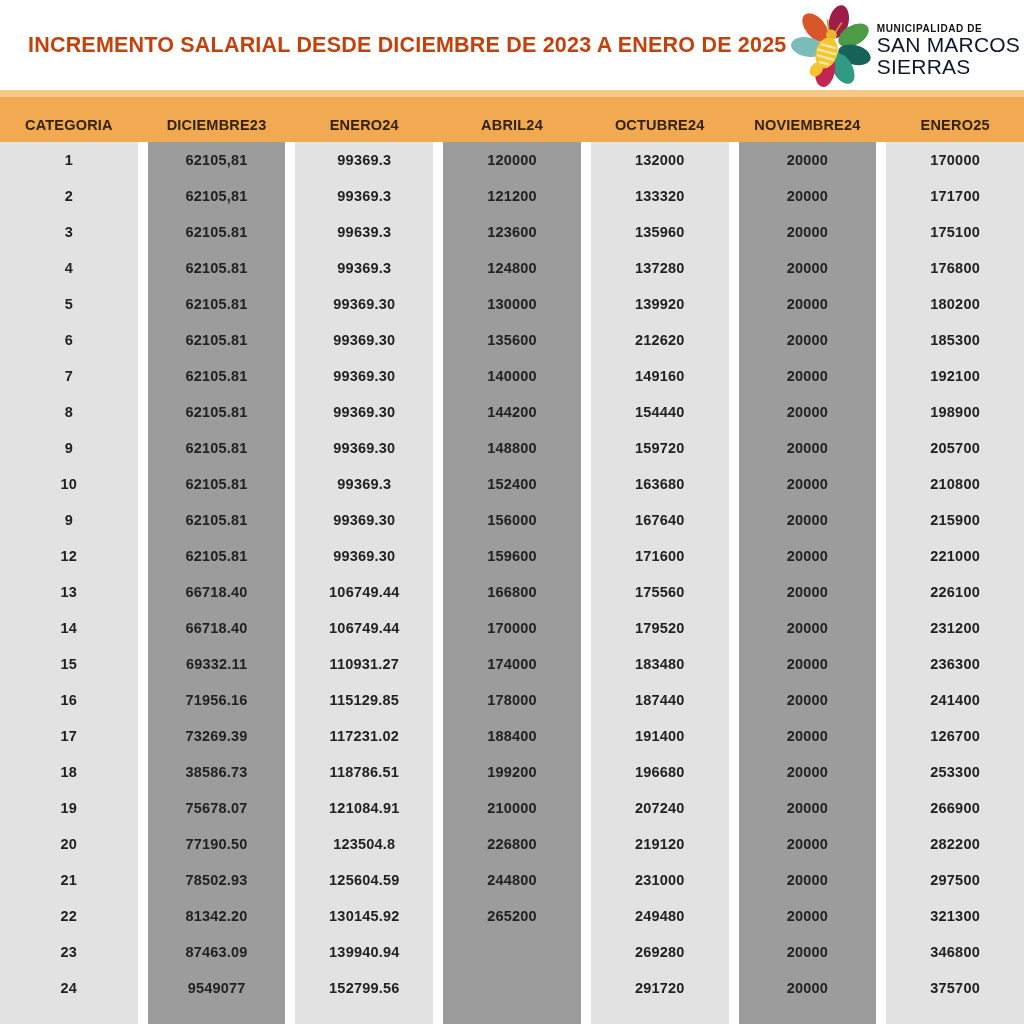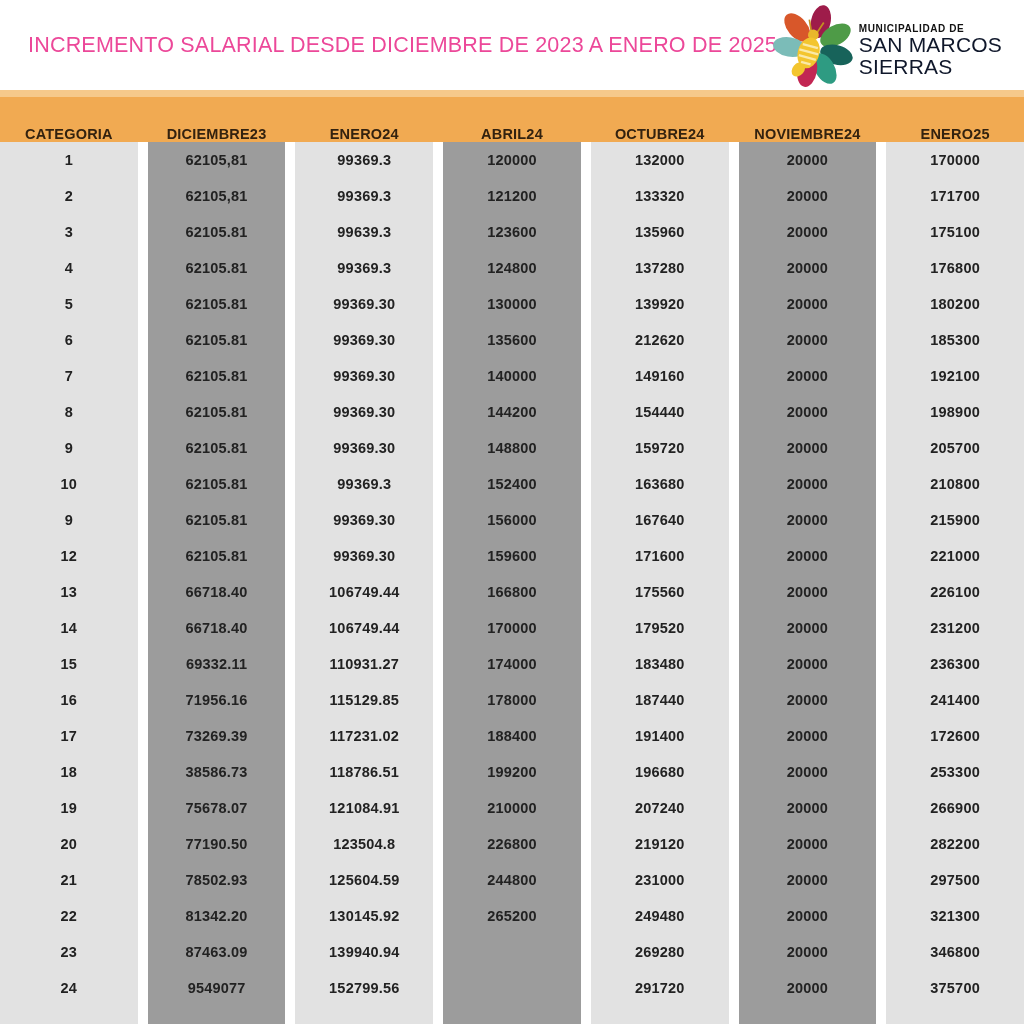--- a/index.html
+++ b/index.html
@@ -8,40 +8,41 @@
     background: #ffffff;
     overflow: hidden;
     font-family: "Liberation Sans", sans-serif;
   }
   .page { position: relative; width: 1024px; height: 1024px; background:#fff; }
 
   
   .top-area { position: absolute; left: 0; top: 0; width: 1024px; height: 90px; background: #fff; }
   .page-title {
     position: absolute; left: 28px; top: 33px;
-    font-size: 21.5px; font-weight: 400; color: #ec4899;
+    font-size: 21.5px; font-weight: 700; color: #c2410c;
     letter-spacing: 0.2px; white-space: nowrap;
   }
-  .logo { position: absolute; right: 22px; top: 4px; display: flex; align-items: center; gap: 4px; }
+  .logo { position: absolute; right: 4px; top: 4px; display: flex; align-items: center; gap: 4px; }
   .logo-flower { width: 84px; height: 86px; }
   .logo-text { display: flex; flex-direction: column; justify-content: center; padding-top: 6px; }
   .logo-tagline { font-size: 10px; font-weight: 700; color: #111; letter-spacing: 0.6px; }
   .logo-name { font-size: 21px; font-weight: 400; color: #0f172a; line-height: 1.02; letter-spacing: 0.2px; }
 
   
   .band {
     position: absolute; left: 0; top: 90px; width: 1024px; height: 52px;
     background: linear-gradient(to bottom, var(--band-top) 0 7px, var(--band) 7px);
   }
   .header-row {
     position: absolute; left: 0; top: 90px; width: 1024px; height: 52px;
     display: grid; grid-template-columns: repeat(7, 1fr); column-gap: 10px;
   }
   .hcell {
     display: flex; align-items: flex-end; justify-content: center;
+    padding-bottom: 9px;
     font-size: 14.5px; font-weight: 700; color: var(--header-text);
     letter-spacing: 0.2px;
   }
 
   
   .table-body {
     position: absolute; left: 0; top: 142px; width: 1024px; height: 882px;
     display: grid; grid-template-columns: repeat(7, 1fr); column-gap: 10px;
     background: #fff;
   }
@@ -271,21 +272,21 @@
         <div class="cell">192100</div>
         <div class="cell">198900</div>
         <div class="cell">205700</div>
         <div class="cell">210800</div>
         <div class="cell">215900</div>
         <div class="cell">221000</div>
         <div class="cell">226100</div>
         <div class="cell">231200</div>
         <div class="cell">236300</div>
         <div class="cell">241400</div>
-        <div class="cell">172600</div>
+        <div class="cell">126700</div>
         <div class="cell">253300</div>
         <div class="cell">266900</div>
         <div class="cell">282200</div>
         <div class="cell">297500</div>
         <div class="cell">321300</div>
         <div class="cell">346800</div>
         <div class="cell">375700</div>
       </div>
     </div>
 

